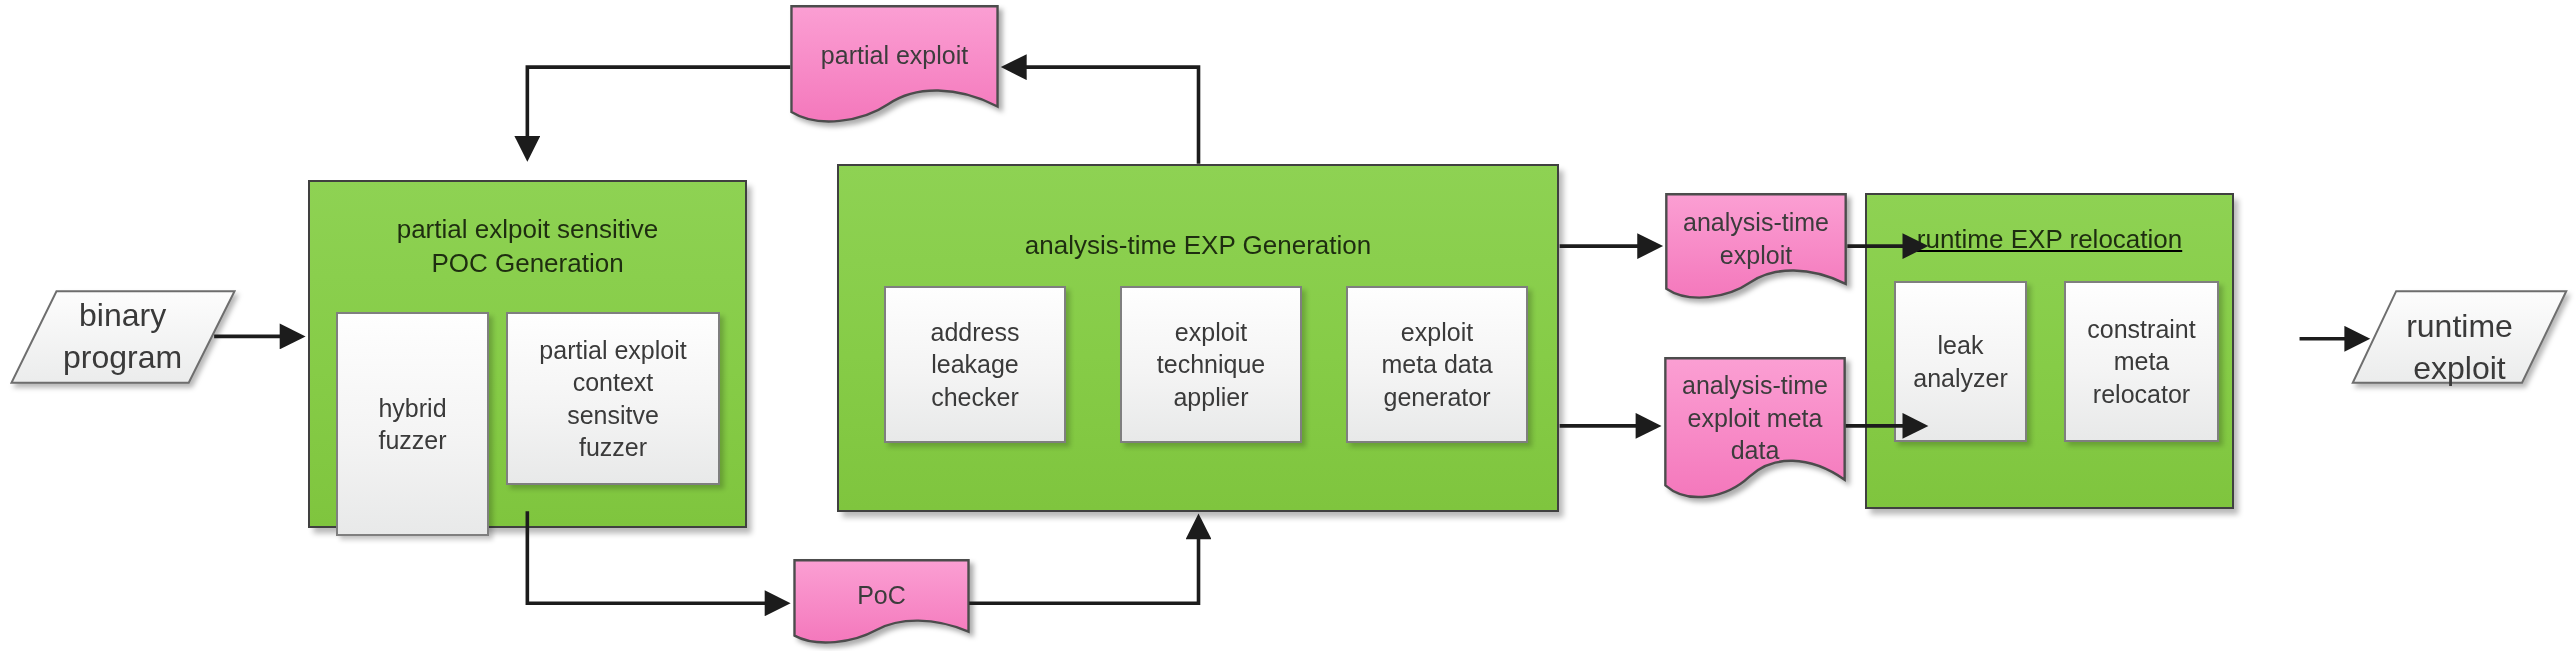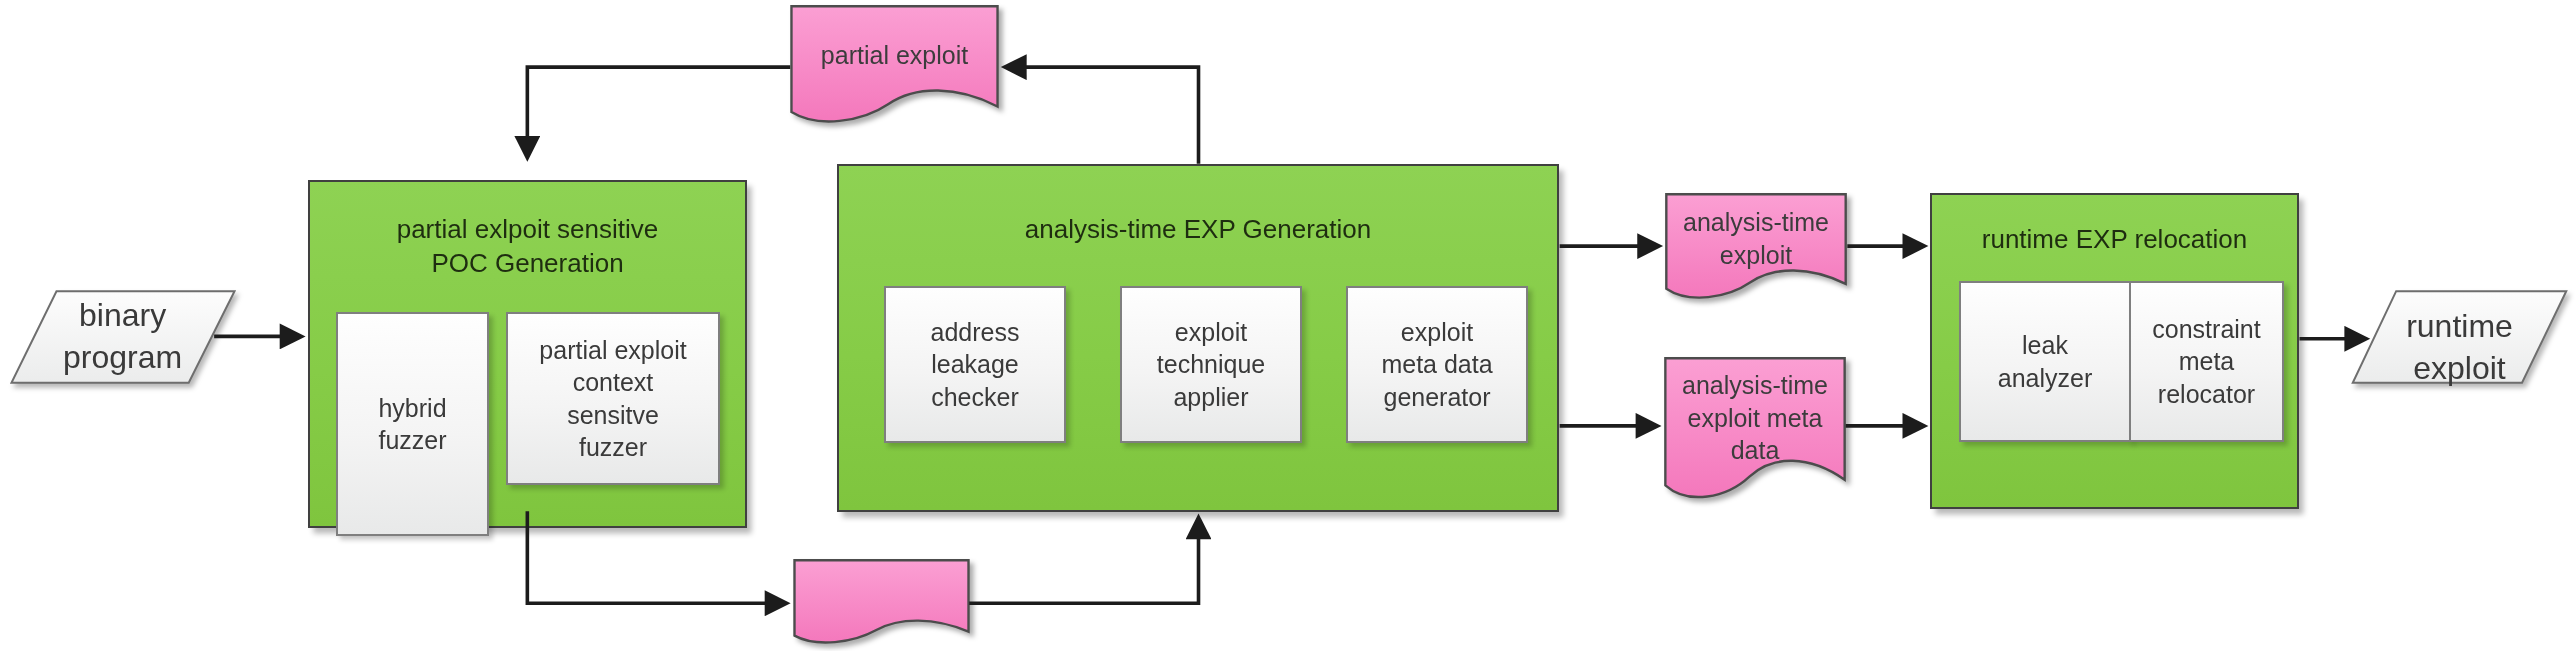--- a/index.html
+++ b/index.html
@@ -124,41 +124,41 @@
     </div>
     <div class="module" style="left:196px; top:130px; width:214px; height:173px;">
       <div class="module-label">partial exploit
 context
 sensitve
 fuzzer</div>
     </div>
   </div>
 
   <div class="stage" style="left:837px; top:164px; width:722px; height:348px;">
-    <div class="stage-title" style="padding-top:46px;">analysis-time EXP Generation</div>
+    <div class="stage-title" style="padding-top:46px;margin-top:16px;">analysis-time EXP Generation</div>
     <div class="module" style="left:45px; top:120px; width:182px; height:157px;">
       <div class="module-label">address
 leakage
 checker</div>
     </div>
     <div class="module" style="left:281px; top:120px; width:182px; height:157px;">
       <div class="module-label">exploit
 technique
 applier</div>
     </div>
     <div class="module" style="left:507px; top:120px; width:182px; height:157px;">
       <div class="module-label">exploit
 meta data
 generator</div>
     </div>
   </div>
 
-  <div class="stage" style="left:1930px; top:193px; width:369px; height:316px;">
+  <div class="stage" style="left:1865px; top:193px; width:369px; height:316px;text-decoration:underline;">
     <div class="stage-title" style="padding-top:27px;">runtime EXP relocation</div>
-    <div class="module" style="left:27px; top:86px; width:172px; height:161px;">
+    <div class="module" style="left:27px; top:86px; width:133px; height:161px;">
       <div class="module-label">leak
 analyzer</div>
     </div>
     <div class="module" style="left:197px; top:86px; width:155px; height:161px;">
       <div class="module-label">constraint
 meta
 relocator</div>
     </div>
   </div>
 
@@ -207,20 +207,21 @@
   <div class="doc" style="left:793px; top:559px; width:177px; height:91px;">
     <svg width="177" height="91" viewBox="0 0 221 114">
       <defs>
         <linearGradient id="docGrad4" x1="0" y1="0" x2="0" y2="1">
           <stop offset="0" stop-color="#fb9fd3"></stop>
             <stop offset="1" stop-color="#f478bc"></stop>
         </linearGradient>
       </defs>
       <path d="M1.5,1.5 H219.5 V91 C177,73 133,73 104,89 C75,105 29,111 1.5,96 Z" fill="url(#docGrad4)" stroke="#4c4c4c" stroke-width="3"></path>
     </svg>
+    <div class="doc-label">PoC</div>
   </div>
 
   <div class="io" style="left:2351px; top:290px; width:217px; height:116px;">
     <svg width="217" height="94" viewBox="0 0 271 118">
       <defs>
         <linearGradient id="ioGrad2" x1="0" y1="0" x2="0" y2="1">
           <stop offset="0" stop-color="#fdfdfd"></stop>
             <stop offset="1" stop-color="#ebecec"></stop>
         </linearGradient>
       </defs>

